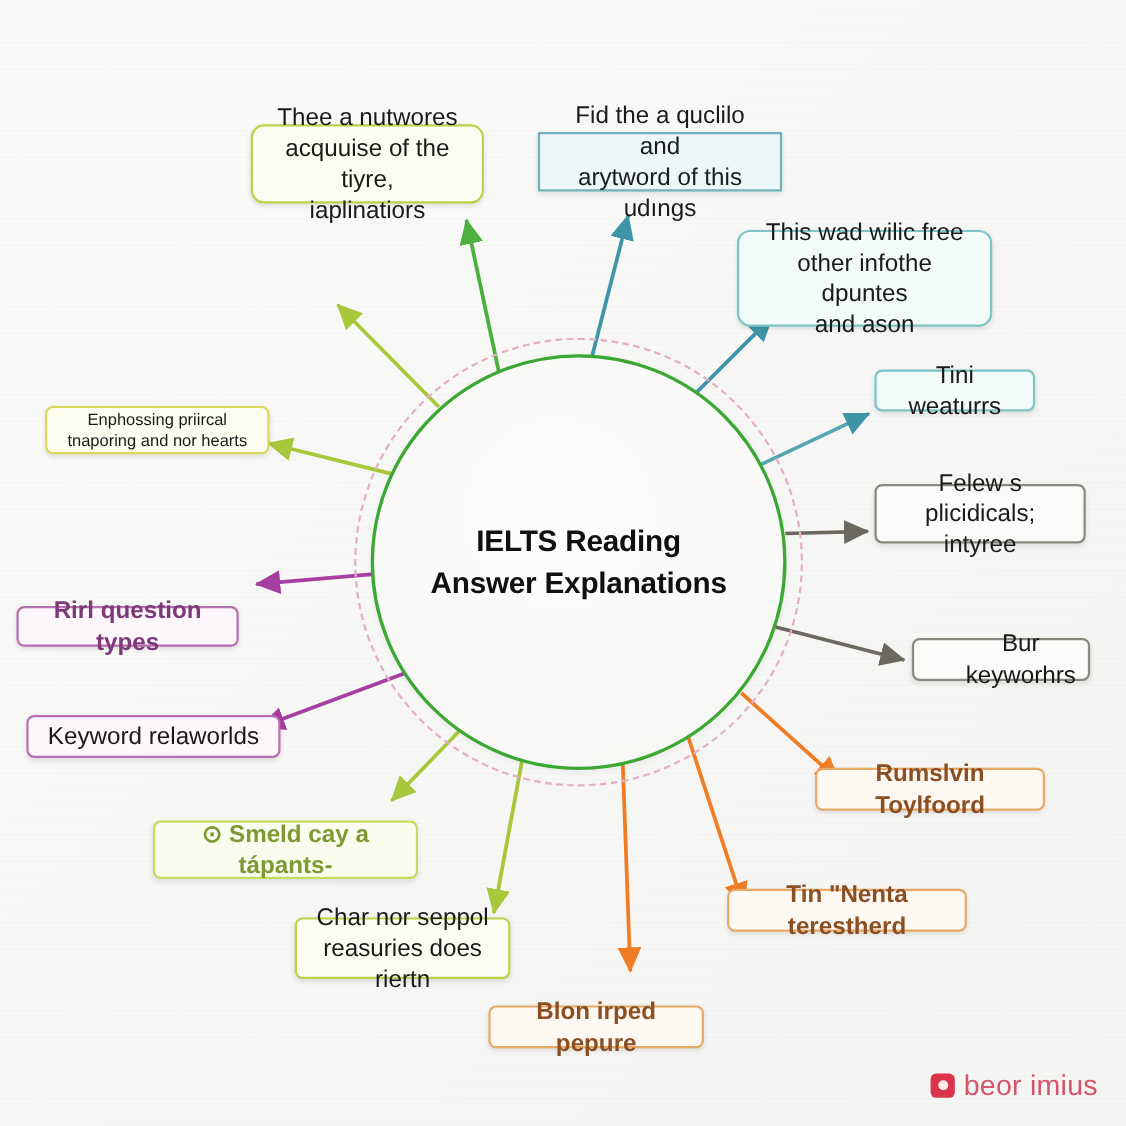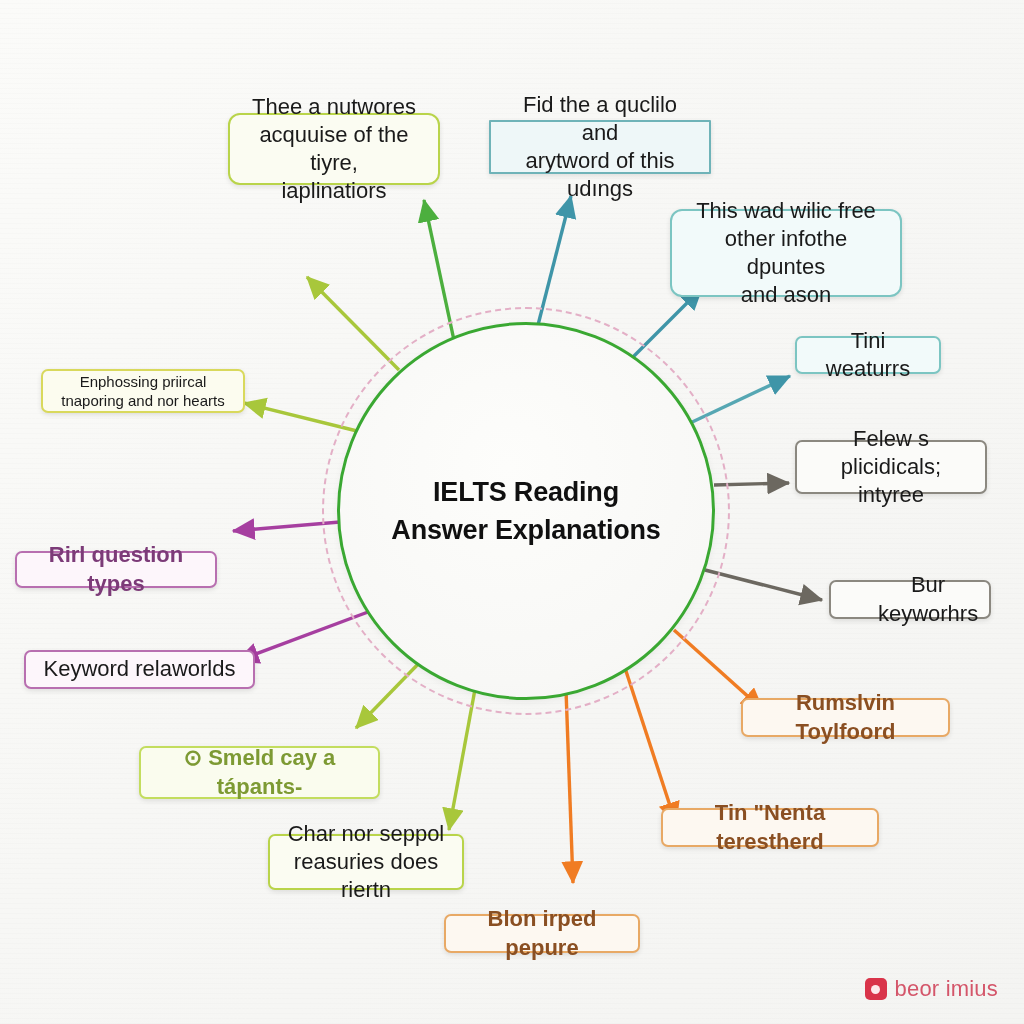--- a/index.html
+++ b/index.html
@@ -130,21 +130,21 @@
     background: #d9344a;
     display: flex; align-items: center; justify-content: center;
   }
   #wm-icon span {
     display: block;
     width: 9px; height: 9px;
     border-radius: 50%;
     background: #fdeaec;
   }
   #wm-text {
-    font-size: 22px;
+    font-size: 26px;
     color: #d4566a;
     letter-spacing: 0.2px;
   }
 </style>
 </head>
 <body>
 
 <div id="canvas">
 
 

